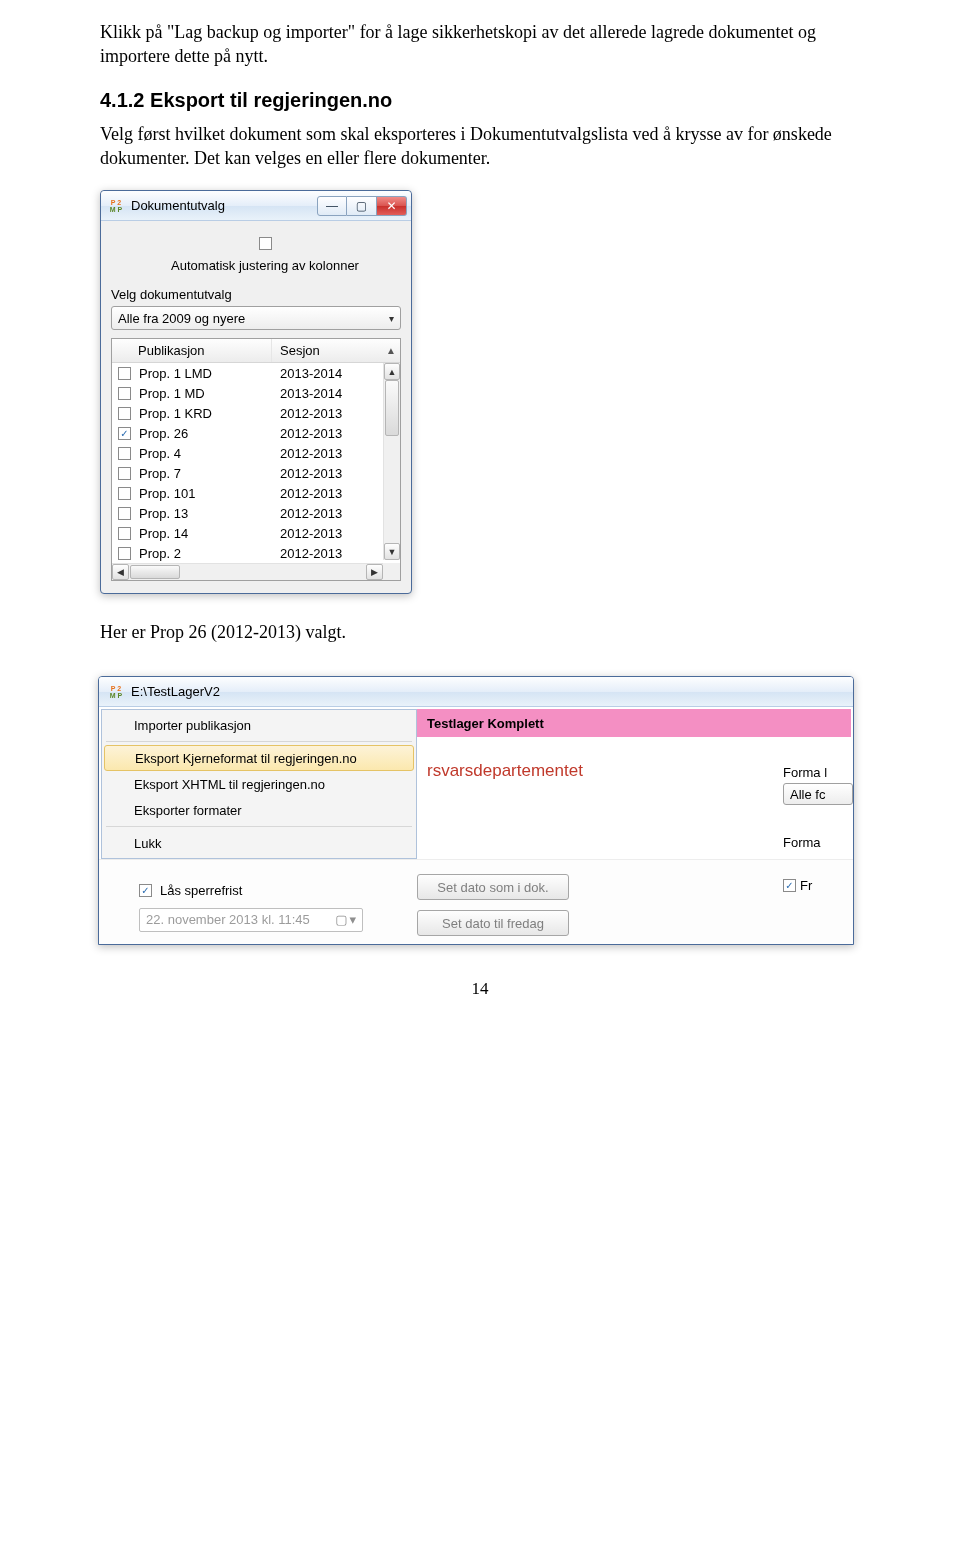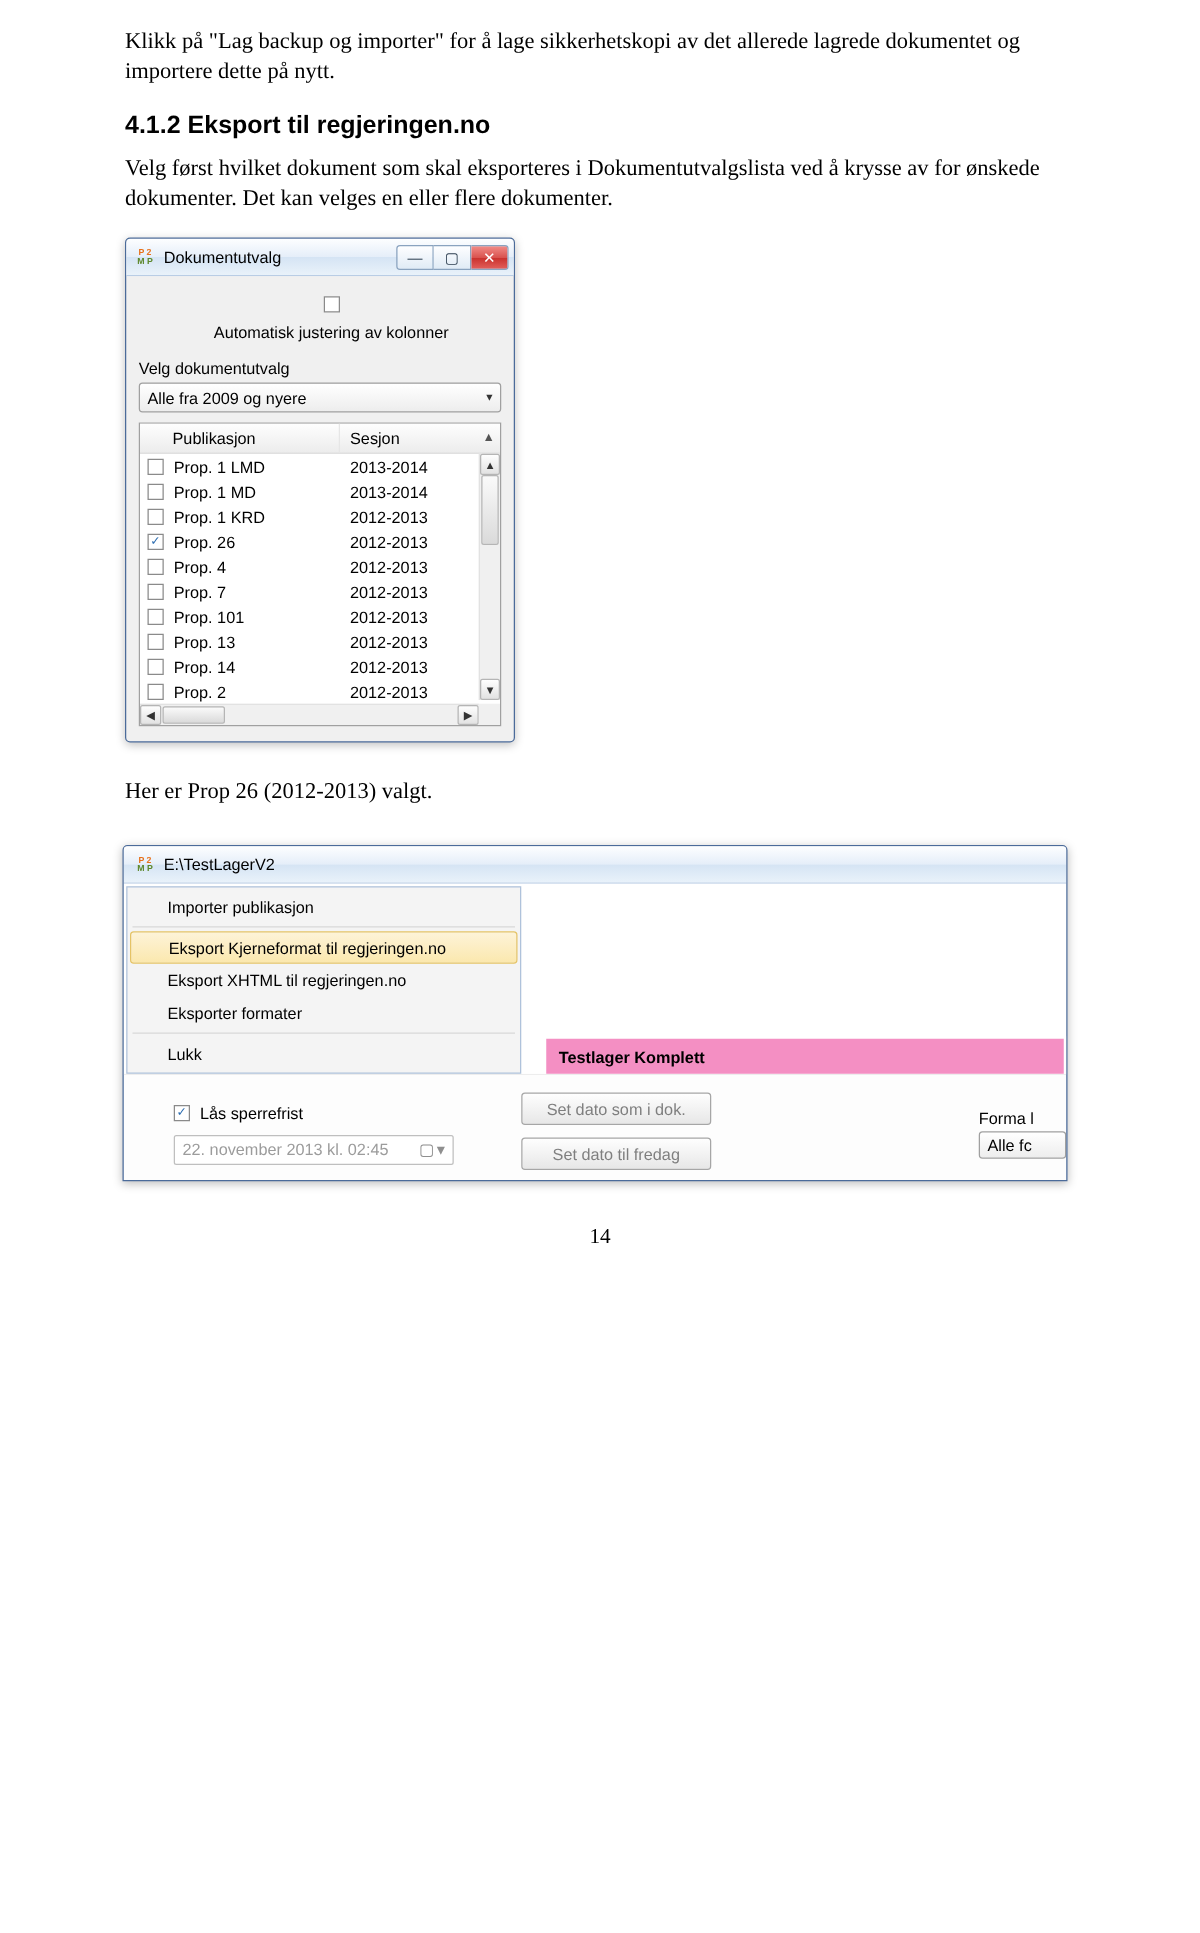--- a/index.html
+++ b/index.html
@@ -147,23 +147,22 @@
     display:flex; align-items:flex-end; gap:0;
     padding:0 4px;
     border-bottom:1px solid #D8D8D8;
   }
   .menuitem{
     padding:4px 12px;
     color:#1a1a1a;
   }
   .dropdown{
     position:relative;
-    display:flex; align-items:flex-end;
+    display:flex; align-items:flex-start;
     background:#fff;
-    gap:20px;
   }
   .ddpanel{
     width:316px;
     border:1px solid #AFC2DB;
     background:#F4F4F4;
     margin:2px 0 0 2px;
     padding:2px;
   }
   .ddrow{
     height:26px; display:flex; align-items:center;
@@ -379,39 +378,40 @@
       <div class="ddrow">Importer publikasjon</div>
       <div class="ddsep"></div>
       <div class="ddrow sel">Eksport Kjerneformat til regjeringen.no</div>
       <div class="ddrow">Eksport XHTML til regjeringen.no</div>
       <div class="ddrow">Eksporter formater</div>
       <div class="ddsep"></div>
       <div class="ddrow">Lukk</div>
     </div>
     <div class="rightpane">
       <div class="banner">Testlager Komplett</div>
+      <div class="dept">rsvarsdepartementet</div>
       <div class="sidecol">
         <div>Forma l</div>
         <div class="minibox">Alle fc</div>
         <div class="row2">Forma</div>
         <div class="fchk">
           <div class="cb">✓</div>
           <span>Fr</span>
         </div>
       </div>
     </div>
   </div>
   <div class="below">
     <div class="col1">
       <div class="lockrow">
         <div class="cb">✓</div>
         <span>Lås sperrefrist</span>
       </div>
       <div class="datebox">
-        <span>22. november 2013  kl. 02:45</span>
+        <span>22. november 2013  kl. 11:45</span>
         <span class="dd">
             <span>▢</span>
             <span>▾</span>
           </span>
       </div>
     </div>
     <div style="display:flex;flex-direction:column;gap:10px;margin-left:40px;margin-top:6px;">
       <div class="btn">Set dato som i dok.</div>
       <div class="btn">Set dato til fredag</div>
     </div>

